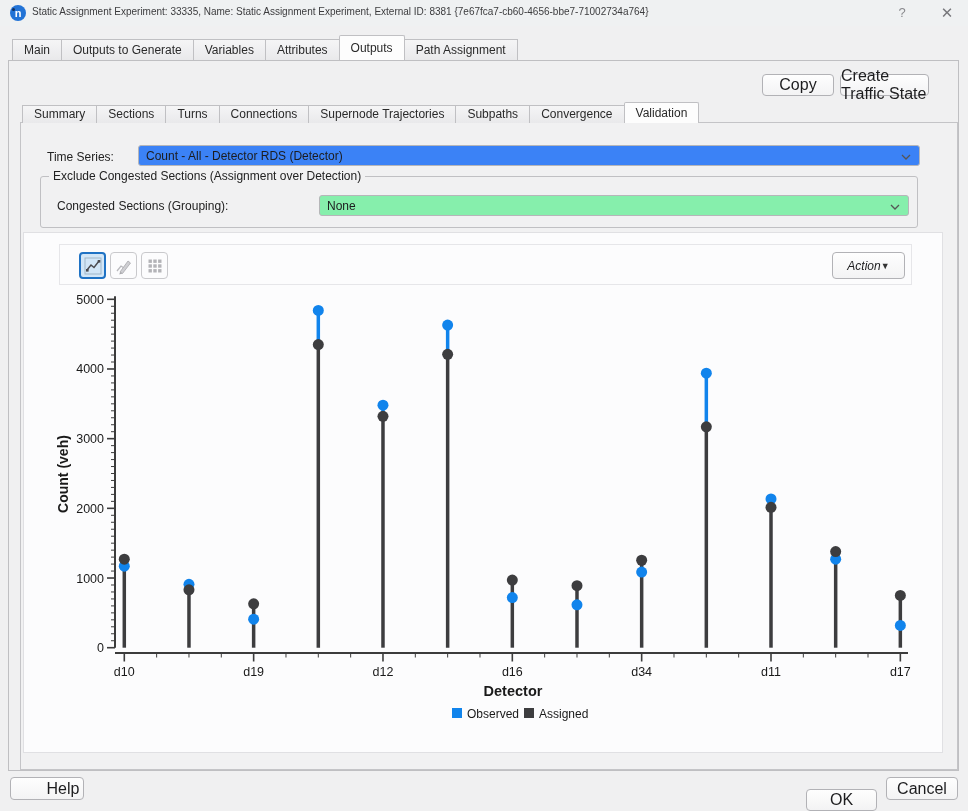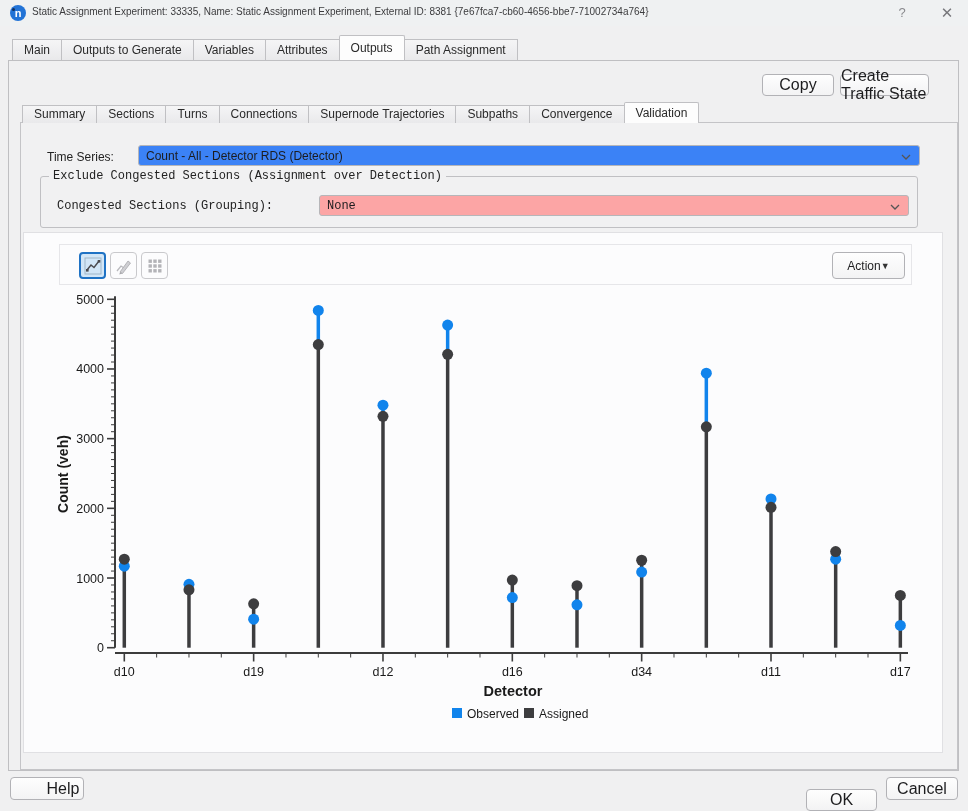--- a/index.html
+++ b/index.html
@@ -44,40 +44,40 @@
   .btn-cancel{left:886px;top:777px;width:72px;height:23px;}
   
   .label{position:absolute;z-index:5;white-space:nowrap;color:#222;}
   .ts-label{left:47px;top:150px;}
   .combo{position:absolute;z-index:5;background:#3b82f6;border:1px solid #b6b6b9;border-radius:3px;
          height:21px;box-sizing:border-box;display:flex;align-items:center;padding:0 22px 0 7px;
          color:#1c1c1e;overflow:hidden;white-space:nowrap;}
   .combo .caret{position:absolute;right:8px;top:8px;}
   .ts-combo{left:138px;top:145px;width:782px;}
   .groupbox{position:absolute;left:40px;top:176px;width:878px;height:52px;border:1px solid #c0c0c3;
-            border-radius:3px;z-index:4;box-sizing:border-box;font-family:Liberation Mono, monospace;}
+            border-radius:3px;z-index:4;box-sizing:border-box;}
   .gb-legend{position:absolute;left:8px;top:-8px;background:#f1f1f2;padding:0 4px;color:#222;
              white-space:nowrap;}
   .gb-label{position:absolute;left:16px;top:22px;white-space:nowrap;color:#222;}
-  .gb-combo{position:absolute;left:278px;top:18px;width:590px;height:21px;background:#fca5a5;
+  .gb-combo{position:absolute;left:278px;top:18px;width:590px;height:21px;background:#86efac;
             border:1px solid #b6b6b9;border-radius:3px;box-sizing:border-box;display:flex;
             align-items:center;padding:0 22px 0 7px;color:#1c1c1e;}
   .gb-combo .caret{position:absolute;right:8px;top:8px;}
   
   .chart-frame{position:absolute;left:23px;top:232px;width:920px;height:521px;background:#fcfcfd;
                border:1px solid #e0e0e3;z-index:4;box-sizing:border-box;}
   .toolbar{position:absolute;left:35px;top:11px;width:853px;height:41px;border:1px solid #e6e6e9;
            box-sizing:border-box;}
   .tool-btn{position:absolute;top:7px;width:27px;height:27px;border:1px solid #c9c9cc;border-radius:4px;
             background:#fcfcfd;display:flex;align-items:center;justify-content:center;box-sizing:border-box;}
   .tool-btn.selected{background:#d2e6f7;border:2px solid #1f72c4;}
   .tb1{left:19px;} .tb2{left:50px;} .tb3{left:81px;}
   .action-btn{position:absolute;left:772px;top:7px;width:73px;height:27px;display:flex;align-items:center;
               justify-content:center;background:linear-gradient(#fefefe,#f3f3f4);
-              border:1px solid #b2b2b6;border-radius:4px;box-sizing:border-box;color:#1d1d1f;}
+              border:1px solid #b2b2b6;border-radius:4px;box-sizing:border-box;color:#1d1d1f;font-style:italic;}
   .action-caret{font-size:9px;color:#333;}
   .plot-svg{position:absolute;left:0;top:0;}
 </style>
 </head>
 <body>
 
 <div class="window">
 
   <div class="titlebar">
     <div class="app-logo">

